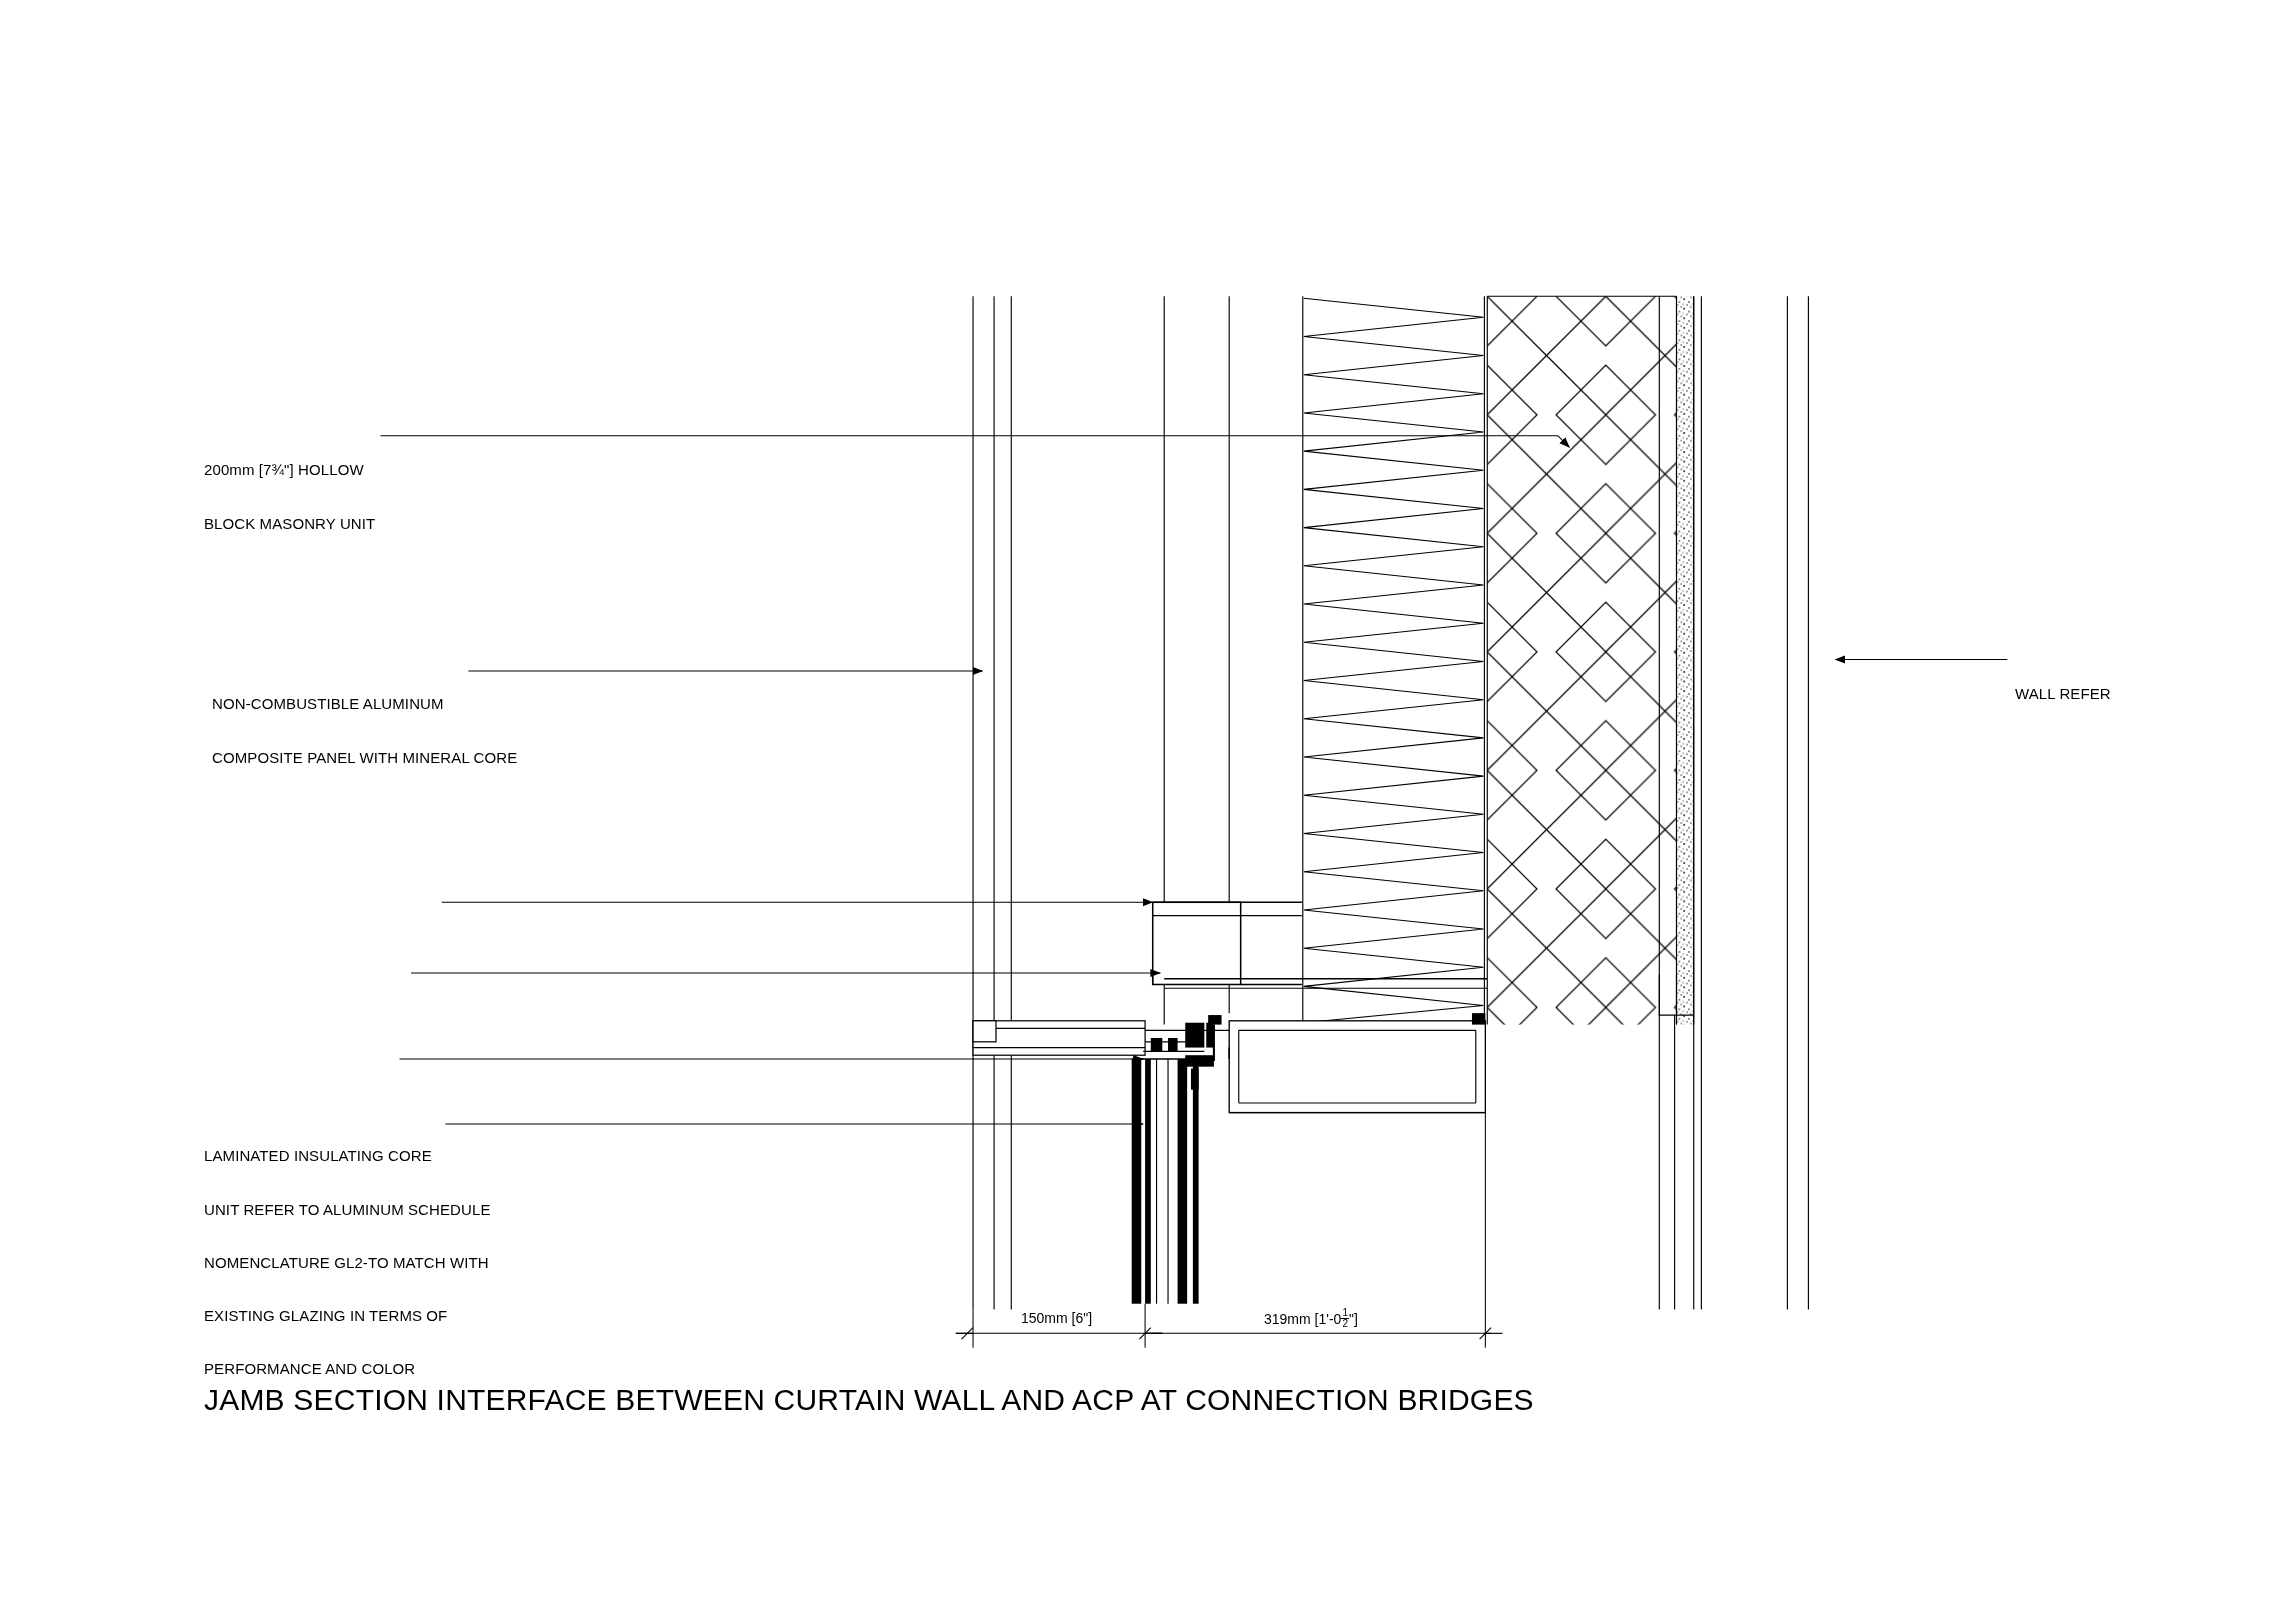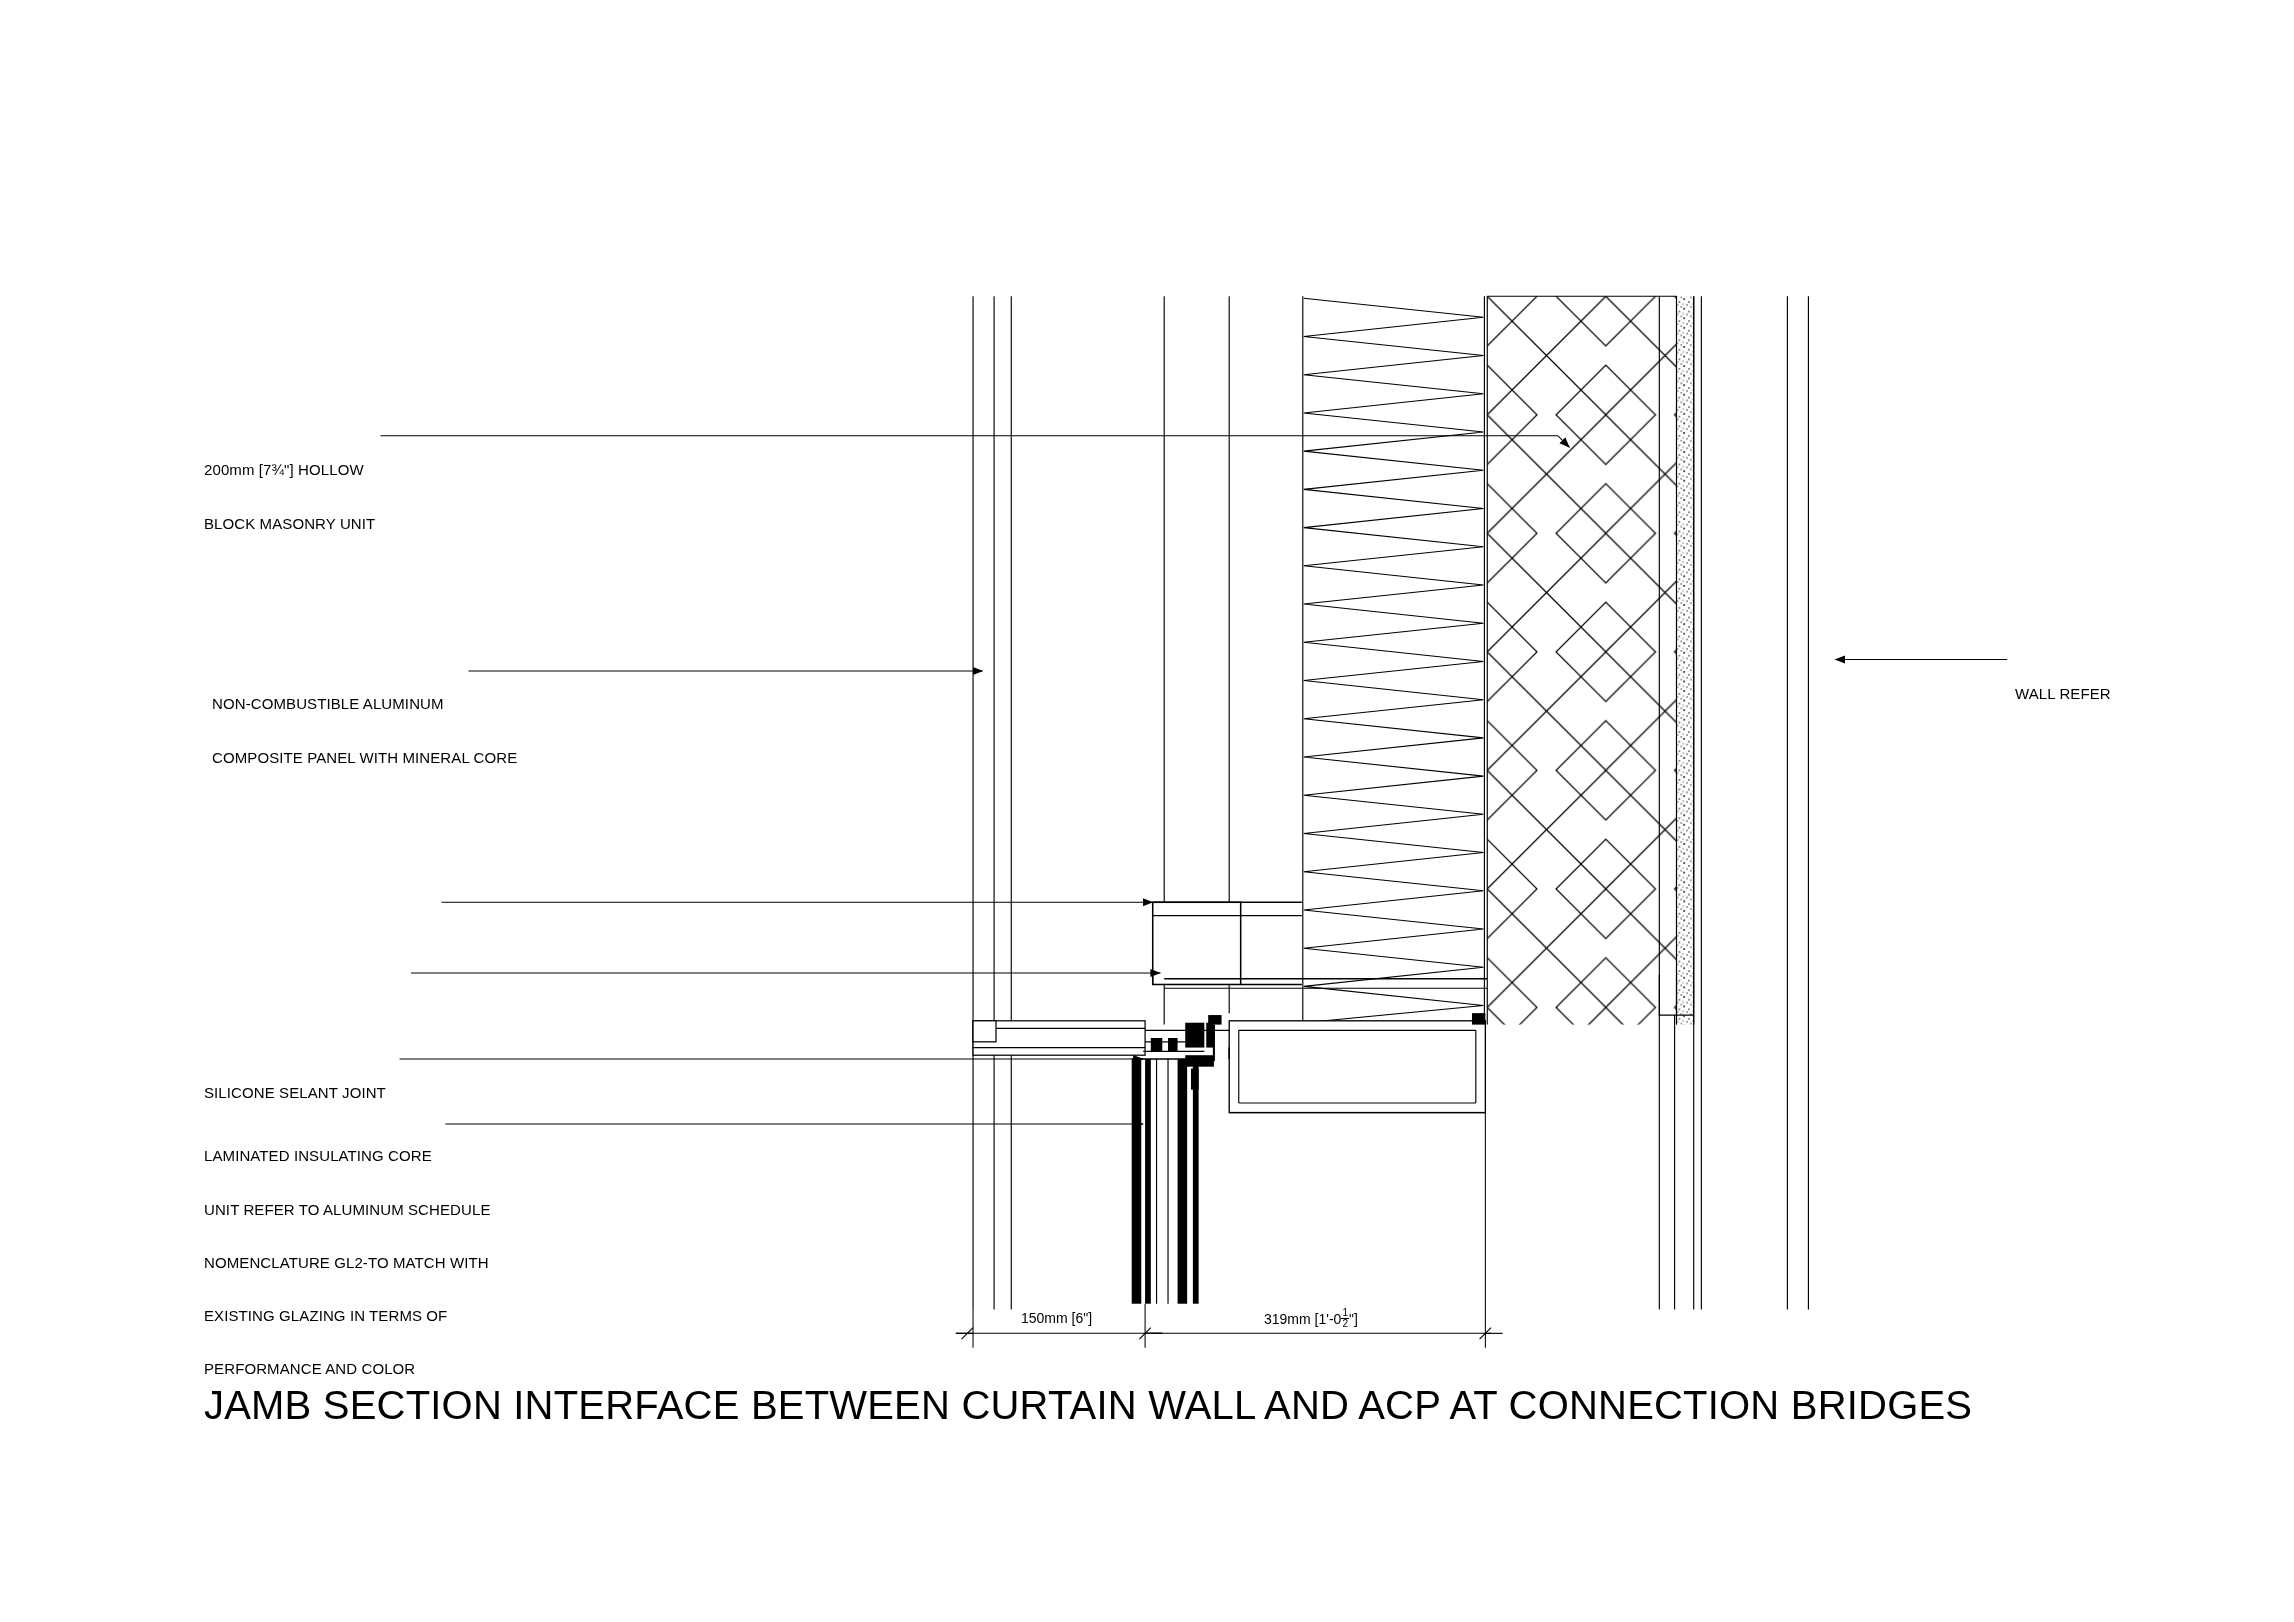--- a/index.html
+++ b/index.html
@@ -41,21 +41,21 @@
     font-family: "Liberation Sans", sans-serif;
     font-size: 14px;
     color: #000000;
     white-space: nowrap;
   }
   #title {
     position: absolute;
     left: 204px;
     top: 1383px;
     font-family: "Liberation Sans", sans-serif;
-    font-size: 40px;
+    font-size: 30px;
     letter-spacing: 0.2px;
     color: #000000;
     white-space: nowrap;
   }
   .frac {
     display: inline-block;
     vertical-align: -0.28em;
     font-size: 0.72em;
     text-align: center;
     line-height: 1em;
@@ -253,23 +253,20 @@
     <div>BLOCK MASONRY UNIT</div>
   </div>
 
   <div class="lbl" style="left:212px; top:660px;">
     <div>NON-COMBUSTIBLE ALUMINUM</div>
     <div>COMPOSITE PANEL WITH MINERAL CORE</div>
   </div>
 
 
 
-  <div class="lbl" style="left:204px; top:1049px;">
-    <div>SILICONE SELANT JOINT</div>
-  </div>
 
   <div class="lbl" style="left:204px; top:1112px;">
     <div>LAMINATED INSULATING CORE</div>
     <div>UNIT REFER TO ALUMINUM SCHEDULE</div>
     <div>NOMENCLATURE GL2-TO MATCH WITH</div>
     <div>EXISTING GLAZING IN TERMS OF</div>
     <div>PERFORMANCE AND COLOR</div>
   </div>
 
   <div class="lbl" style="left:2015px; top:650px;">

